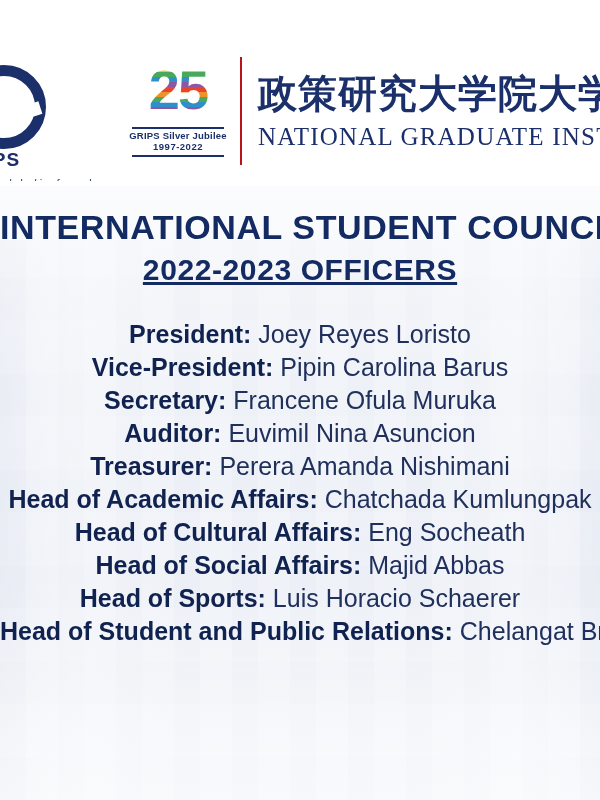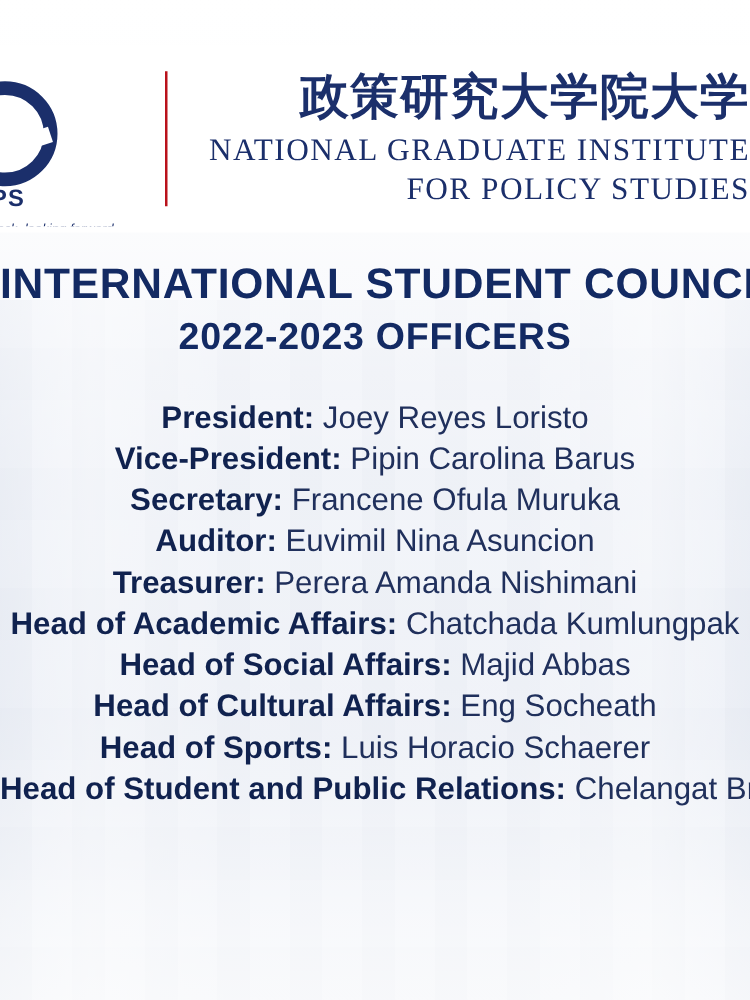--- a/index.html
+++ b/index.html
@@ -222,20 +222,21 @@
     letter-spacing: 0.6px;
     white-space: nowrap;
     line-height: 44px;
   }
   .title-line2 {
     font-size: 30px;
     font-weight: 800;
     color: #132a63;
     letter-spacing: 0.6px;
     line-height: 42px;
+    text-decoration: underline;
   }
 
   
   .officers {
     position: absolute;
     left: 0;
     top: 318px;
     width: 600px;
   }
   .officer-row {
@@ -262,27 +263,33 @@
   <div class="bg-wash"></div>
 
   <div class="header">
 
     <div class="grips-mark">
       <div class="grips-ring"></div>
       <div class="grips-word">GRIPS</div>
       <div class="grips-tag">Looking back, looking forward</div>
     </div>
 
+    <div class="jubilee">
+      <div class="jubilee-25">25</div>
+      <div class="jubilee-line top"></div>
+      <div class="jubilee-name">GRIPS Silver Jubilee</div>
+      <div class="jubilee-years">1997-2022</div>
+      <div class="jubilee-line bot"></div>
+    </div>
 
     <div class="divider"></div>
 
     <div class="univ-names">
       <div class="univ-jp">政策研究大学院大学</div>
       <div class="univ-en1">NATIONAL GRADUATE INSTITUTE</div>
-      <div class="univ-en2">FOR POLICY STUDIES</div>
     </div>
   </div>
 
   <div class="title-block">
     <div class="title-line1">INTERNATIONAL STUDENT COUNCIL</div>
     <div class="title-line2">2022-2023 OFFICERS</div>
   </div>
 
   <div class="officers">
     <div class="officer-row">
@@ -303,28 +310,28 @@
     </div>
     <div class="officer-row">
       <span class="officer-role">Treasurer:</span>
       <span class="officer-name">Perera Amanda Nishimani</span>
     </div>
     <div class="officer-row">
       <span class="officer-role">Head of Academic Affairs:</span>
       <span class="officer-name">Chatchada Kumlungpak</span>
     </div>
     <div class="officer-row">
+      <span class="officer-role">Head of Cultural Affairs:</span>
+      <span class="officer-name">Eng Socheath</span>
+    </div>
+    <div class="officer-row">
       <span class="officer-role">Head of Social Affairs:</span>
       <span class="officer-name">Majid Abbas</span>
     </div>
     <div class="officer-row">
-      <span class="officer-role">Head of Cultural Affairs:</span>
-      <span class="officer-name">Eng Socheath</span>
-    </div>
-    <div class="officer-row">
       <span class="officer-role">Head of Sports:</span>
       <span class="officer-name">Luis Horacio Schaerer</span>
     </div>
     <div class="officer-row">
       <span class="officer-role">Head of Student and Public Relations:</span>
       <span class="officer-name">Chelangat Br</span>
     </div>
   </div>
 </div>
 

